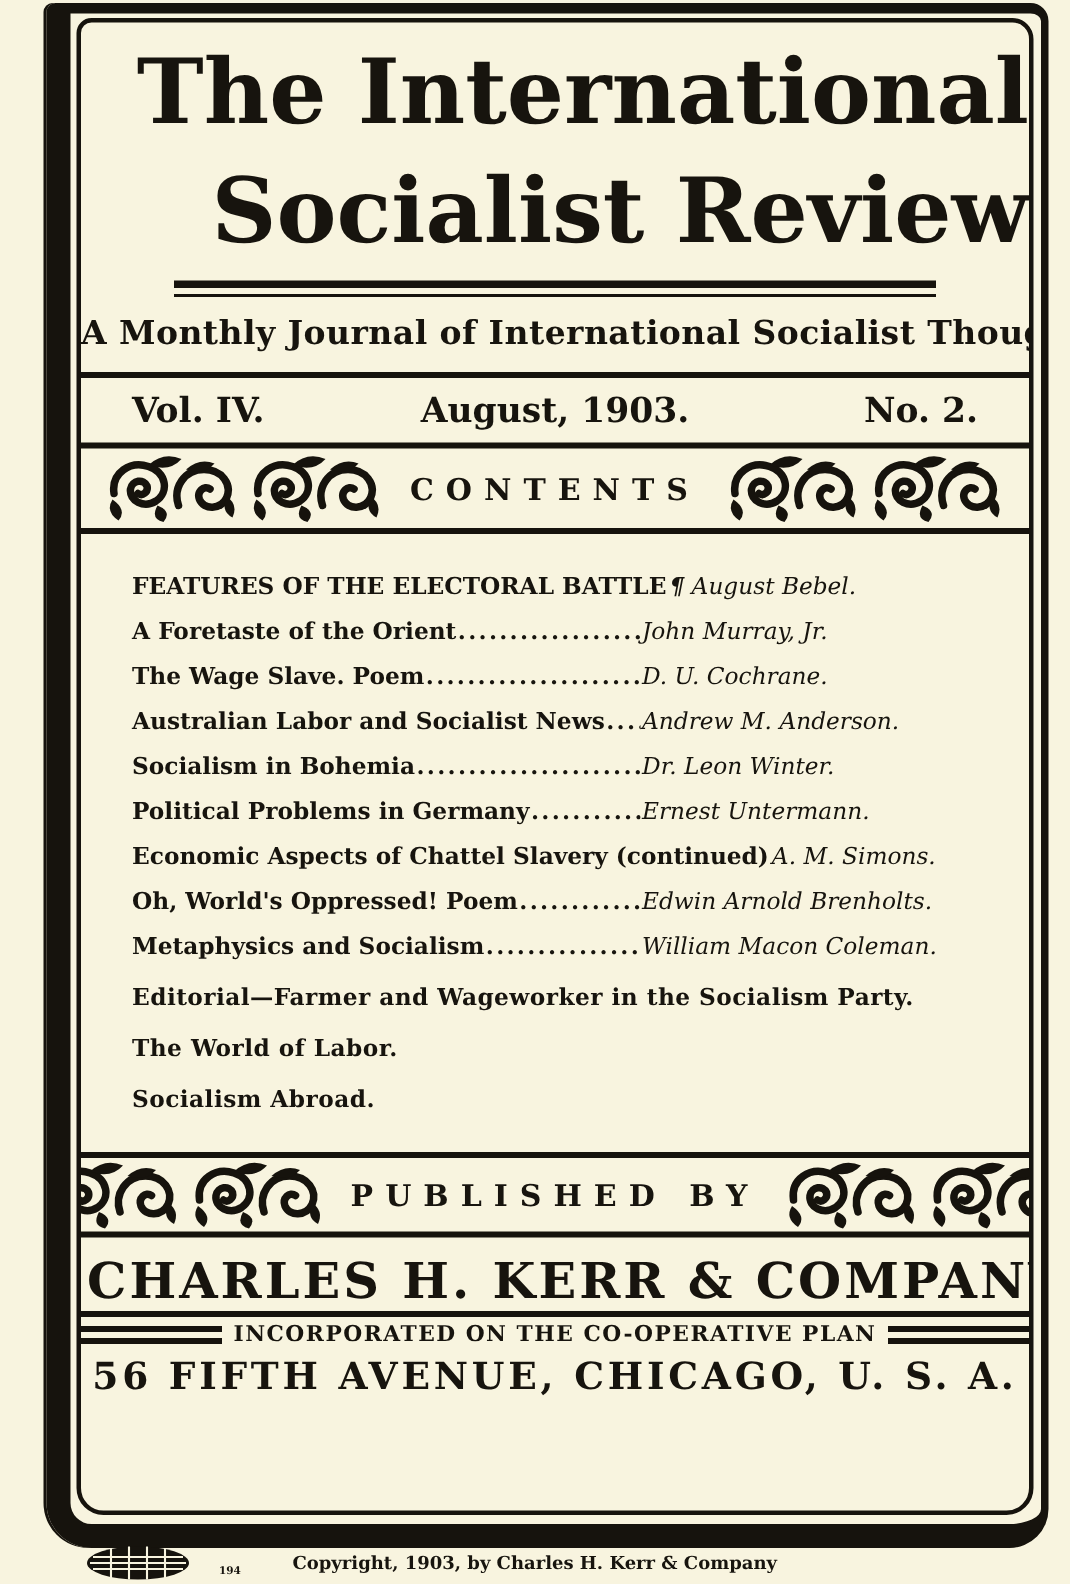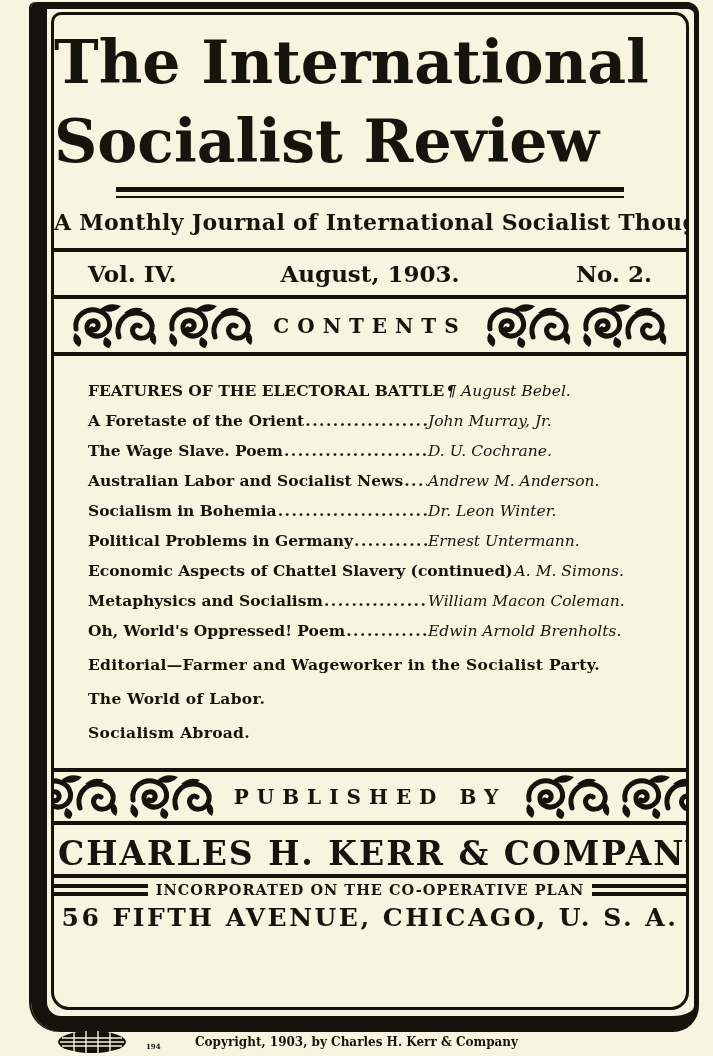--- a/index.html
+++ b/index.html
@@ -19,21 +19,21 @@
     border-radius:6px 12px 26px 30px;
     box-shadow:-2px 0 0 #16130d;
   }
   .inner-frame{
     position:absolute;inset:3px 5px 6px 4px;
     border:3px solid #16130d;
     border-radius:10px 14px 18px 18px;
     overflow:hidden;
   }
   
-  .masthead{text-align:left;padding-top:8px}
+  .masthead{text-align:right;padding-top:8px}
   .title-line{
     font-size:60px;line-height:79px;font-weight:bold;
     letter-spacing:0px;white-space:nowrap;
   }
   .title-rule{
     width:508px;height:4px;margin:6px auto 0;
     border-top:5px solid #16130d;border-bottom:2px solid #16130d;
   }
   .subtitle{
     margin-top:11px;font-size:22px;font-weight:bold;
@@ -181,32 +181,32 @@
         <span class="toc-title">Political Problems in Germany</span>
         <span class="leader"></span>
         <span class="toc-author">Ernest Untermann.</span>
       </div>
       <div class="toc-row">
         <span class="toc-title">Economic Aspects of Chattel Slavery (continued)</span>
         <span class="leader"></span>
         <span class="toc-author">A. M. Simons.</span>
       </div>
       <div class="toc-row">
+        <span class="toc-title">Oh, World's Oppressed!  Poem</span>
+        <span class="leader"></span>
+        <span class="toc-author">Edwin Arnold Brenholts.</span>
+      </div>
+      <div class="toc-row">
         <span class="toc-title">Metaphysics and Socialism</span>
         <span class="leader"></span>
         <span class="toc-author">William Macon Coleman.</span>
       </div>
-      <div class="toc-row">
-        <span class="toc-title">Oh, World's Oppressed!  Poem</span>
-        <span class="leader"></span>
-        <span class="toc-author">Edwin Arnold Brenholts.</span>
-      </div>
-    </div>
-
-    <div class="dept-item">Editorial—Farmer and Wageworker in the Socialist Party.</div>
+    </div>
+
+    <div class="dept-item">Editorial—Farmer and Wageworker in the Socialism Party.</div>
     <div class="dept-item">The World of Labor.</div>
     <div class="dept-item">Socialism Abroad.</div>
 
     <div class="band pub">
       <svg class="orn">
           <use href="#orn-scroll"></use>
         </svg>
       <svg class="orn">
           <use href="#orn-scroll"></use>
         </svg>

